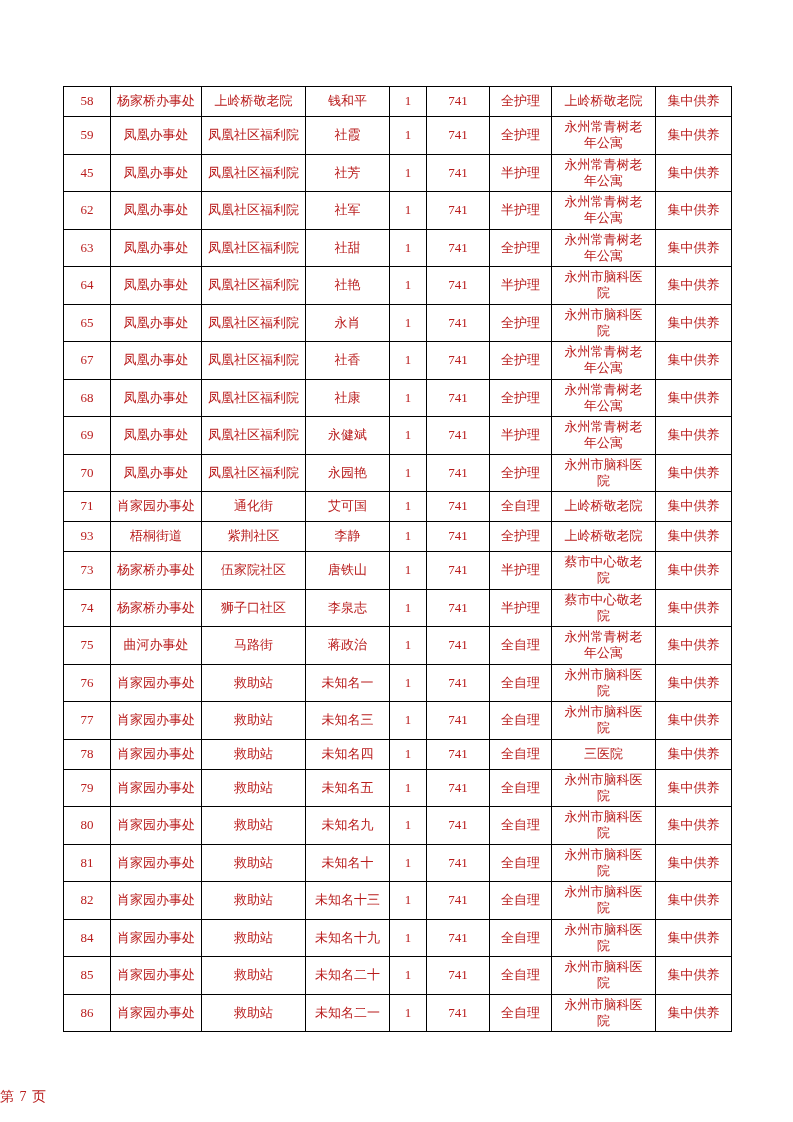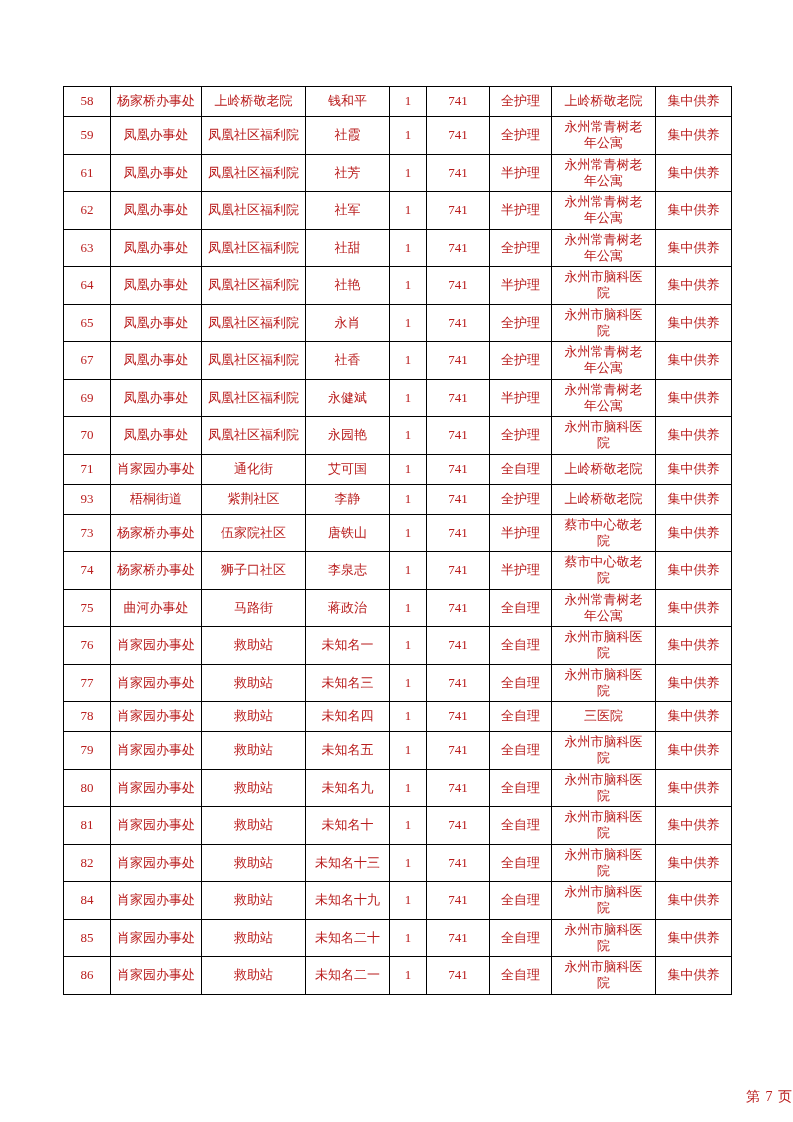--- a/index.html
+++ b/index.html
@@ -35,21 +35,21 @@
   }
   .facility-inner {
     max-width: 86px;
     margin: 0 auto;
   }
   .footer {
     position: absolute;
     left: 0;
     right: 0;
     top: 1072px;
-    text-align: right;
+    text-align: left;
     font-size: 14px;
     letter-spacing: 1px;
   }
 </style>
 </head>
 <body>
 
 <div class="page">
 
   <table class="data-table">
@@ -85,21 +85,21 @@
           <td>社霞</td>
           <td>1</td>
           <td>741</td>
           <td>全护理</td>
           <td>
             <div class="facility-inner">永州常青树老年公寓</div>
           </td>
           <td>集中供养</td>
         </tr>
         <tr>
-          <td>61</td>
+          <td>45</td>
           <td>凤凰办事处</td>
           <td>凤凰社区福利院</td>
           <td>社芳</td>
           <td>1</td>
           <td>741</td>
           <td>半护理</td>
           <td>
             <div class="facility-inner">永州常青树老年公寓</div>
           </td>
           <td>集中供养</td>
@@ -154,20 +154,33 @@
           <td>
             <div class="facility-inner">永州市脑科医院</div>
           </td>
           <td>集中供养</td>
         </tr>
         <tr>
           <td>67</td>
           <td>凤凰办事处</td>
           <td>凤凰社区福利院</td>
           <td>社香</td>
+          <td>1</td>
+          <td>741</td>
+          <td>全护理</td>
+          <td>
+            <div class="facility-inner">永州常青树老年公寓</div>
+          </td>
+          <td>集中供养</td>
+        </tr>
+        <tr>
+          <td>68</td>
+          <td>凤凰办事处</td>
+          <td>凤凰社区福利院</td>
+          <td>社康</td>
           <td>1</td>
           <td>741</td>
           <td>全护理</td>
           <td>
             <div class="facility-inner">永州常青树老年公寓</div>
           </td>
           <td>集中供养</td>
         </tr>
         <tr>
           <td>69</td>

